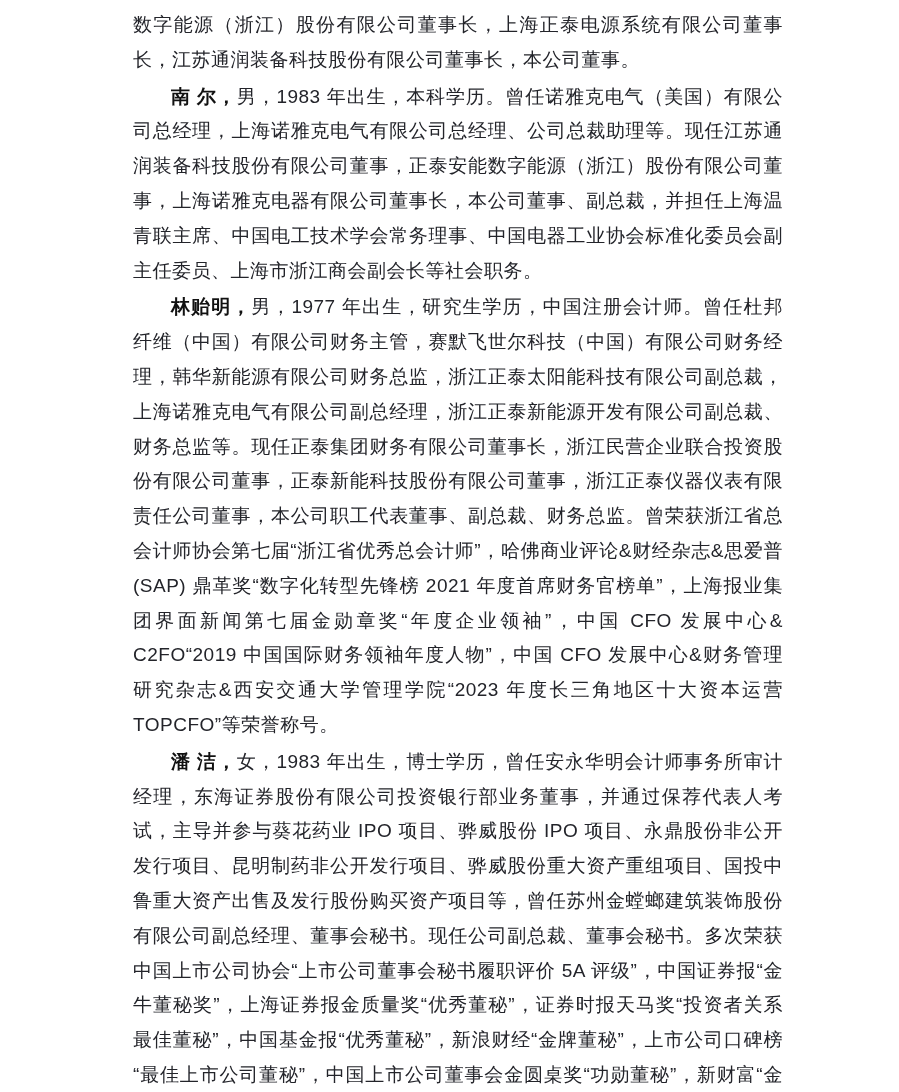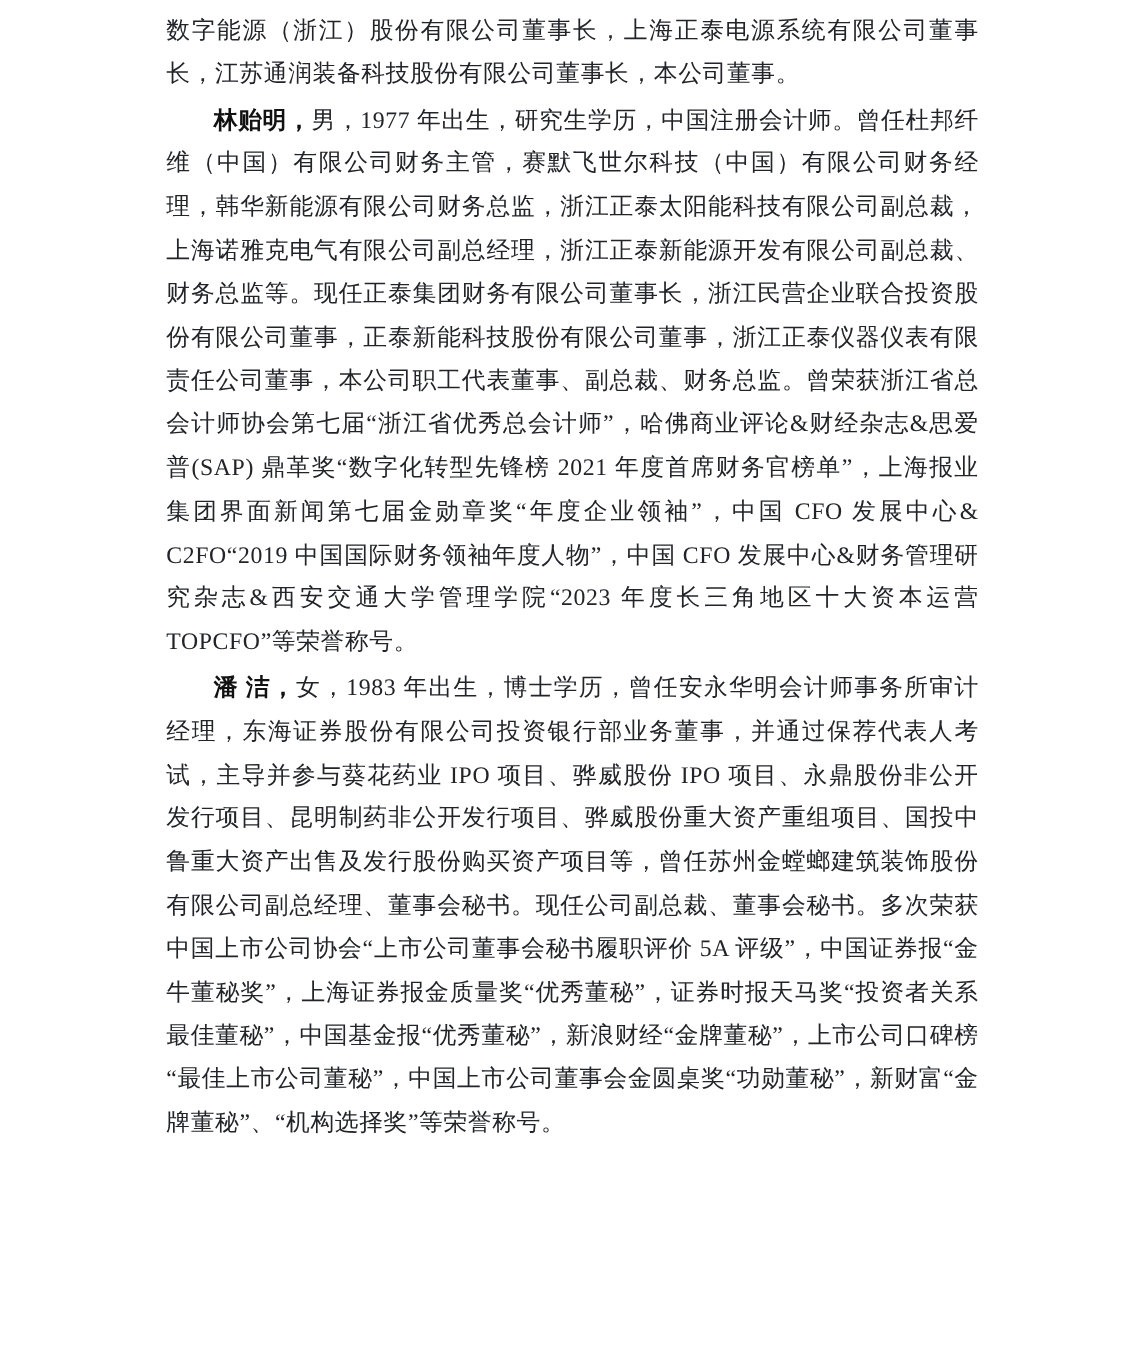--- a/index.html
+++ b/index.html
@@ -8,21 +8,21 @@
     background: #e9e9e9;
   }
   .page {
     position: relative;
     width: 899px;
     height: 1092px;
     margin: 0 auto;
     background: #ffffff;
     overflow: hidden;
     box-sizing: border-box;
-    font-family: Liberation Serif, serif;
+    font-family: Liberation Sans, sans-serif;
   }
   .content {
     position: absolute;
     top: 8px;
     left: 133px;
     width: 650px;
     color: #23242a;
     font-size: 19px;
     line-height: 34.8px;
     text-align: justify;
@@ -42,19 +42,20 @@
   }
 </style>
 </head>
 <body>
 
 <div class="page">
   <div class="content">
 
   <p class="para"><b class="person-name"></b><span>数字能源（浙江）股份有限公司董事长，上海正泰电源系统有限公司董事长，江苏通润装备科技股份有限公司董事长，本公司董事。</span></p>
 
+  <p class="para"><b class="person-name">南 尔，</b><span>男，1983 年出生，本科学历。曾任诺雅克电气（美国）有限公司总经理，上海诺雅克电气有限公司总经理、公司总裁助理等。现任江苏通润装备科技股份有限公司董事，正泰安能数字能源（浙江）股份有限公司董事，上海诺雅克电器有限公司董事长，本公司董事、副总裁，并担任上海温青联主席、中国电工技术学会常务理事、中国电器工业协会标准化委员会副主任委员、上海市浙江商会副会长等社会职务。</span></p>
 
   <p class="para"><b class="person-name">林贻明，</b><span>男，1977 年出生，研究生学历，中国注册会计师。曾任杜邦纤维（中国）有限公司财务主管，赛默飞世尔科技（中国）有限公司财务经理，韩华新能源有限公司财务总监，浙江正泰太阳能科技有限公司副总裁，上海诺雅克电气有限公司副总经理，浙江正泰新能源开发有限公司副总裁、财务总监等。现任正泰集团财务有限公司董事长，浙江民营企业联合投资股份有限公司董事，正泰新能科技股份有限公司董事，浙江正泰仪器仪表有限责任公司董事，本公司职工代表董事、副总裁、财务总监。曾荣获浙江省总会计师协会第七届“浙江省优秀总会计师”，哈佛商业评论&amp;财经杂志&amp;思爱普(SAP) 鼎革奖“数字化转型先锋榜 2021 年度首席财务官榜单”，上海报业集团界面新闻第七届金勋章奖“年度企业领袖”，中国 CFO 发展中心&amp; C2FO“2019 中国国际财务领袖年度人物”，中国 CFO 发展中心&amp;财务管理研究杂志&amp;西安交通大学管理学院“2023 年度长三角地区十大资本运营 TOPCFO”等荣誉称号。</span></p>
 
   <p class="para"><b class="person-name">潘 洁，</b><span>女，1983 年出生，博士学历，曾任安永华明会计师事务所审计经理，东海证券股份有限公司投资银行部业务董事，并通过保荐代表人考试，主导并参与葵花药业 IPO 项目、骅威股份 IPO 项目、永鼎股份非公开发行项目、昆明制药非公开发行项目、骅威股份重大资产重组项目、国投中鲁重大资产出售及发行股份购买资产项目等，曾任苏州金螳螂建筑装饰股份有限公司副总经理、董事会秘书。现任公司副总裁、董事会秘书。多次荣获中国上市公司协会“上市公司董事会秘书履职评价 5A 评级”，中国证券报“金牛董秘奖”，上海证券报金质量奖“优秀董秘”，证券时报天马奖“投资者关系最佳董秘”，中国基金报“优秀董秘”，新浪财经“金牌董秘”，上市公司口碑榜“最佳上市公司董秘”，中国上市公司董事会金圆桌奖“功勋董秘”，新财富“金牌董秘”、“机构选择奖”等荣誉称号。</span></p>
 
 </div>
 </div>
 
 </body></html>

